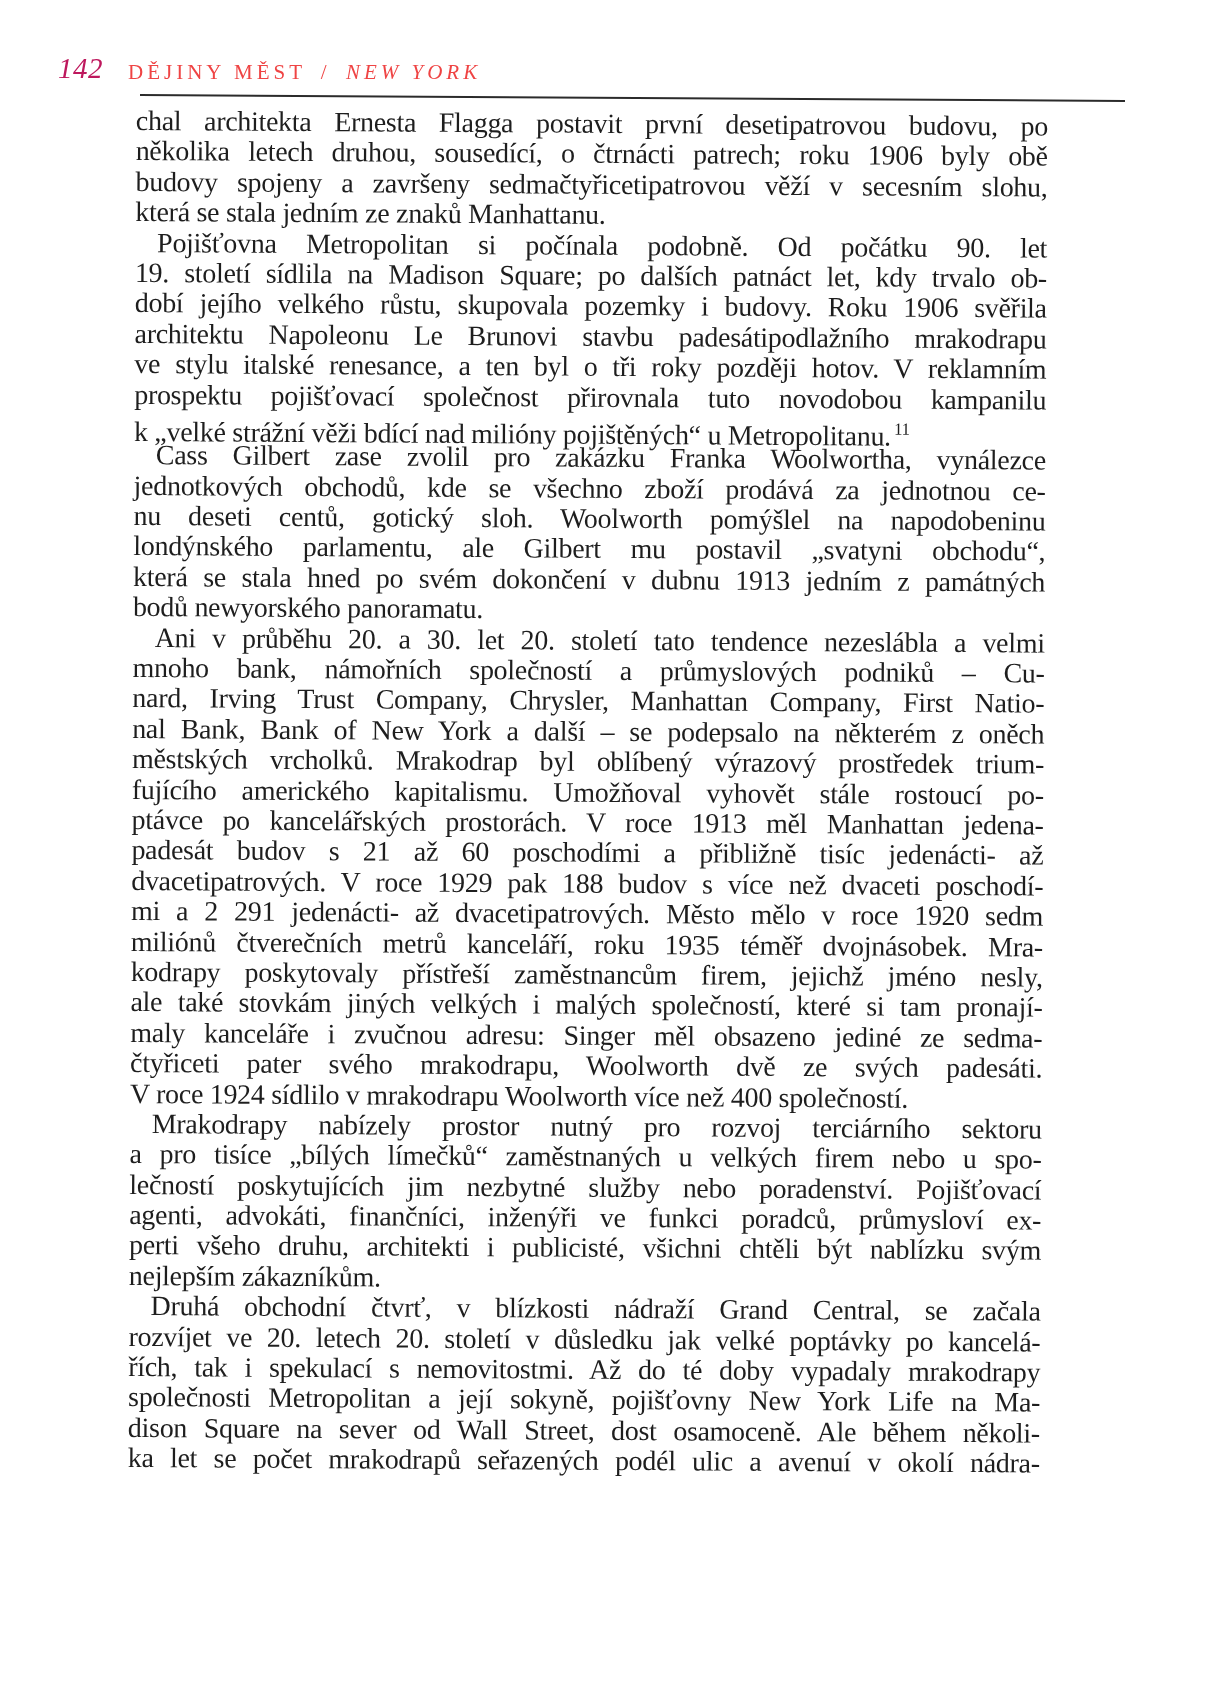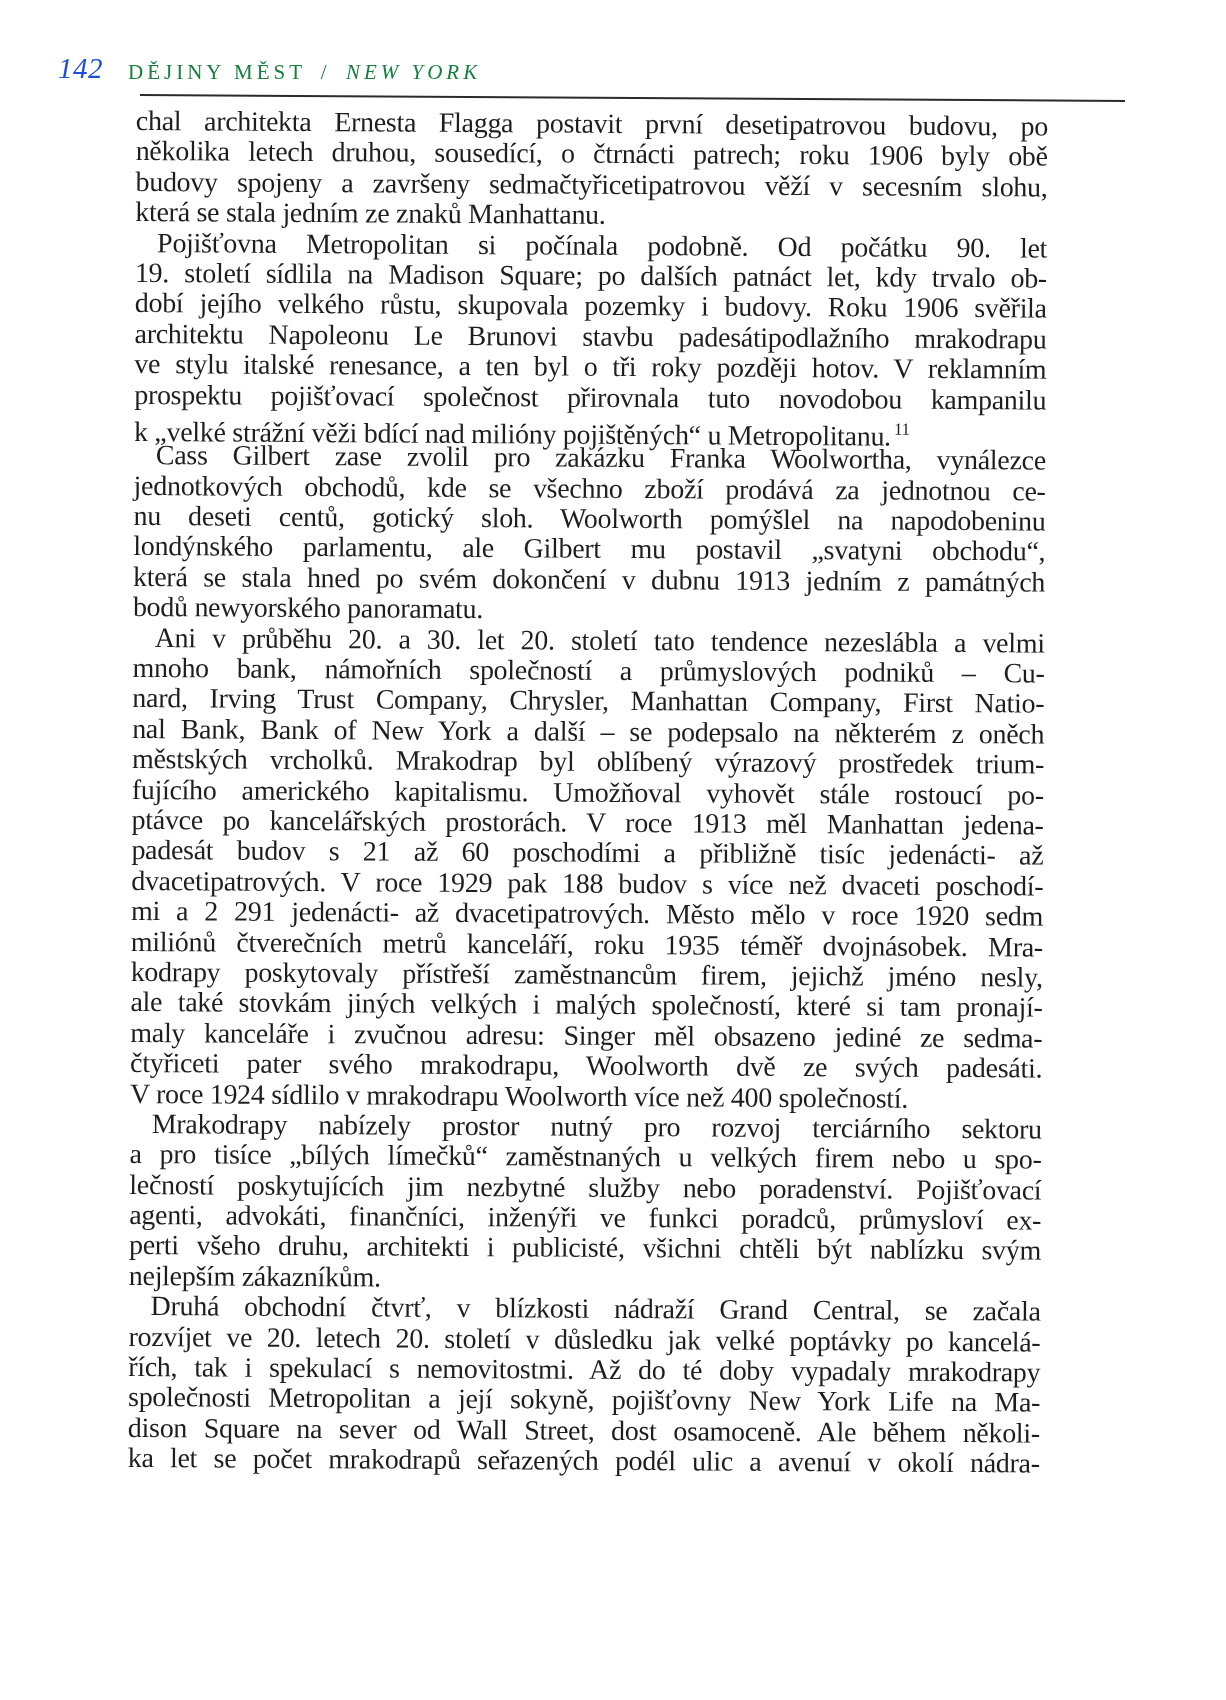--- a/index.html
+++ b/index.html
@@ -21,30 +21,30 @@
       top: 52px;
       width: 1060px;
       height: 50px;
     }
     .page-number {
       position: absolute;
       left: 0;
       top: 0;
       font-style: italic;
       font-size: 29px;
-      color: #1d4ed8;
+      color: #be185d;
       letter-spacing: 0.5px;
     }
     .running-head {
       position: absolute;
       left: 70px;
       top: 8px;
       font-size: 21px;
       letter-spacing: 4px;
-      color: #15803d;
+      color: #ef4444;
       white-space: nowrap;
     }
     .running-head .sep { margin: 0 6px; }
     .running-head .book { font-style: italic; }
     .rule {
       position: absolute;
       left: 140px;
       top: 94px;
       width: 985px;
       height: 2px;

